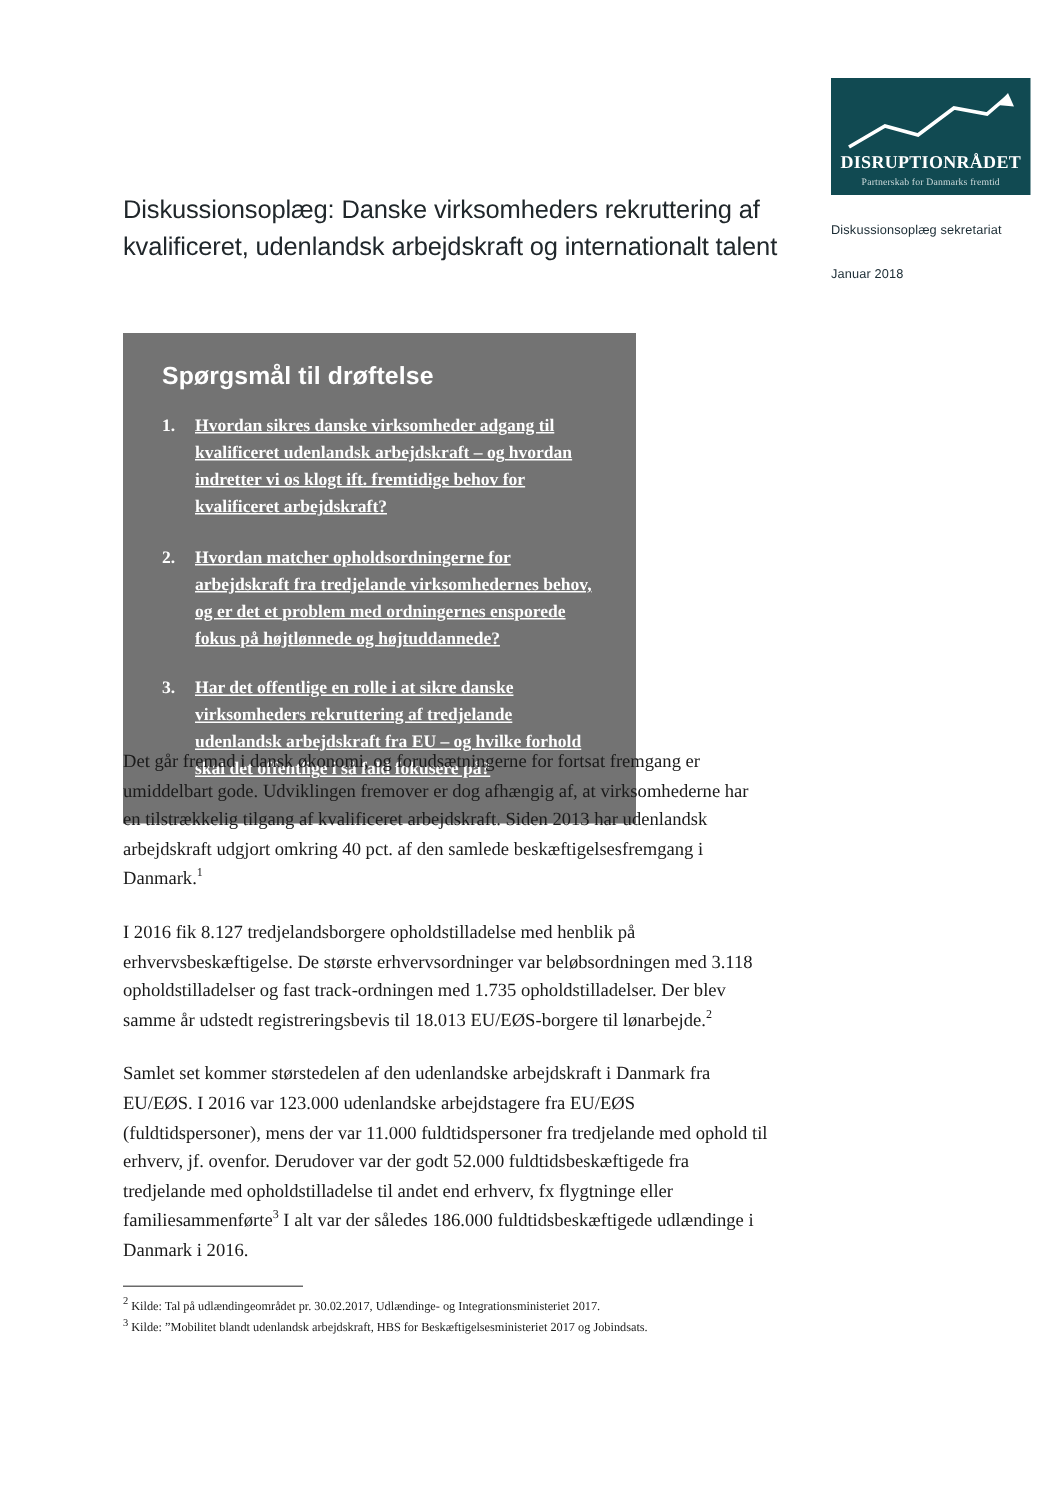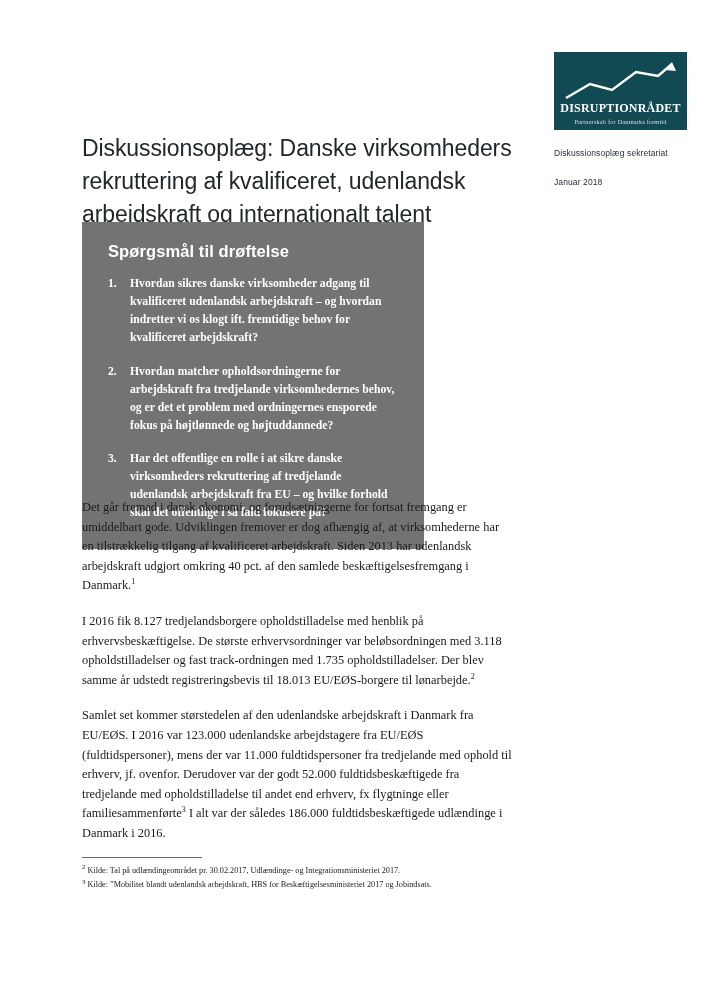--- a/index.html
+++ b/index.html
@@ -85,21 +85,21 @@
     letter-spacing: 0.1px;
   }
 
   
   .doc-title {
     position: absolute;
     left: 82px;
     top: 117px;
     width: 440px;
     font-family: "Liberation Sans", sans-serif;
-    font-size: 23px;
+    font-size: 17px;
     line-height: 1.42;
     color: #20272b;
     font-weight: normal;
     letter-spacing: -0.1px;
   }
 
   
   .qbox {
     position: absolute;
     left: 82px;
@@ -128,21 +128,21 @@
     font-family: "Liberation Serif", serif;
     font-weight: bold;
     font-size: 11.7px;
     line-height: 1.55;
   }
   .qitem:last-child { margin-bottom: 0; }
   .qnum {
     width: 22px;
     flex: 0 0 22px;
   }
-  .qtext { flex: 1 1 auto; }
+  .qtext { flex: 1 1 auto; text-decoration: underline; }
 
   
   .body-col {
     position: absolute;
     left: 82px;
     top: 498px;
     width: 430px;
   }
   .para {
     font-family: "Liberation Serif", serif;

